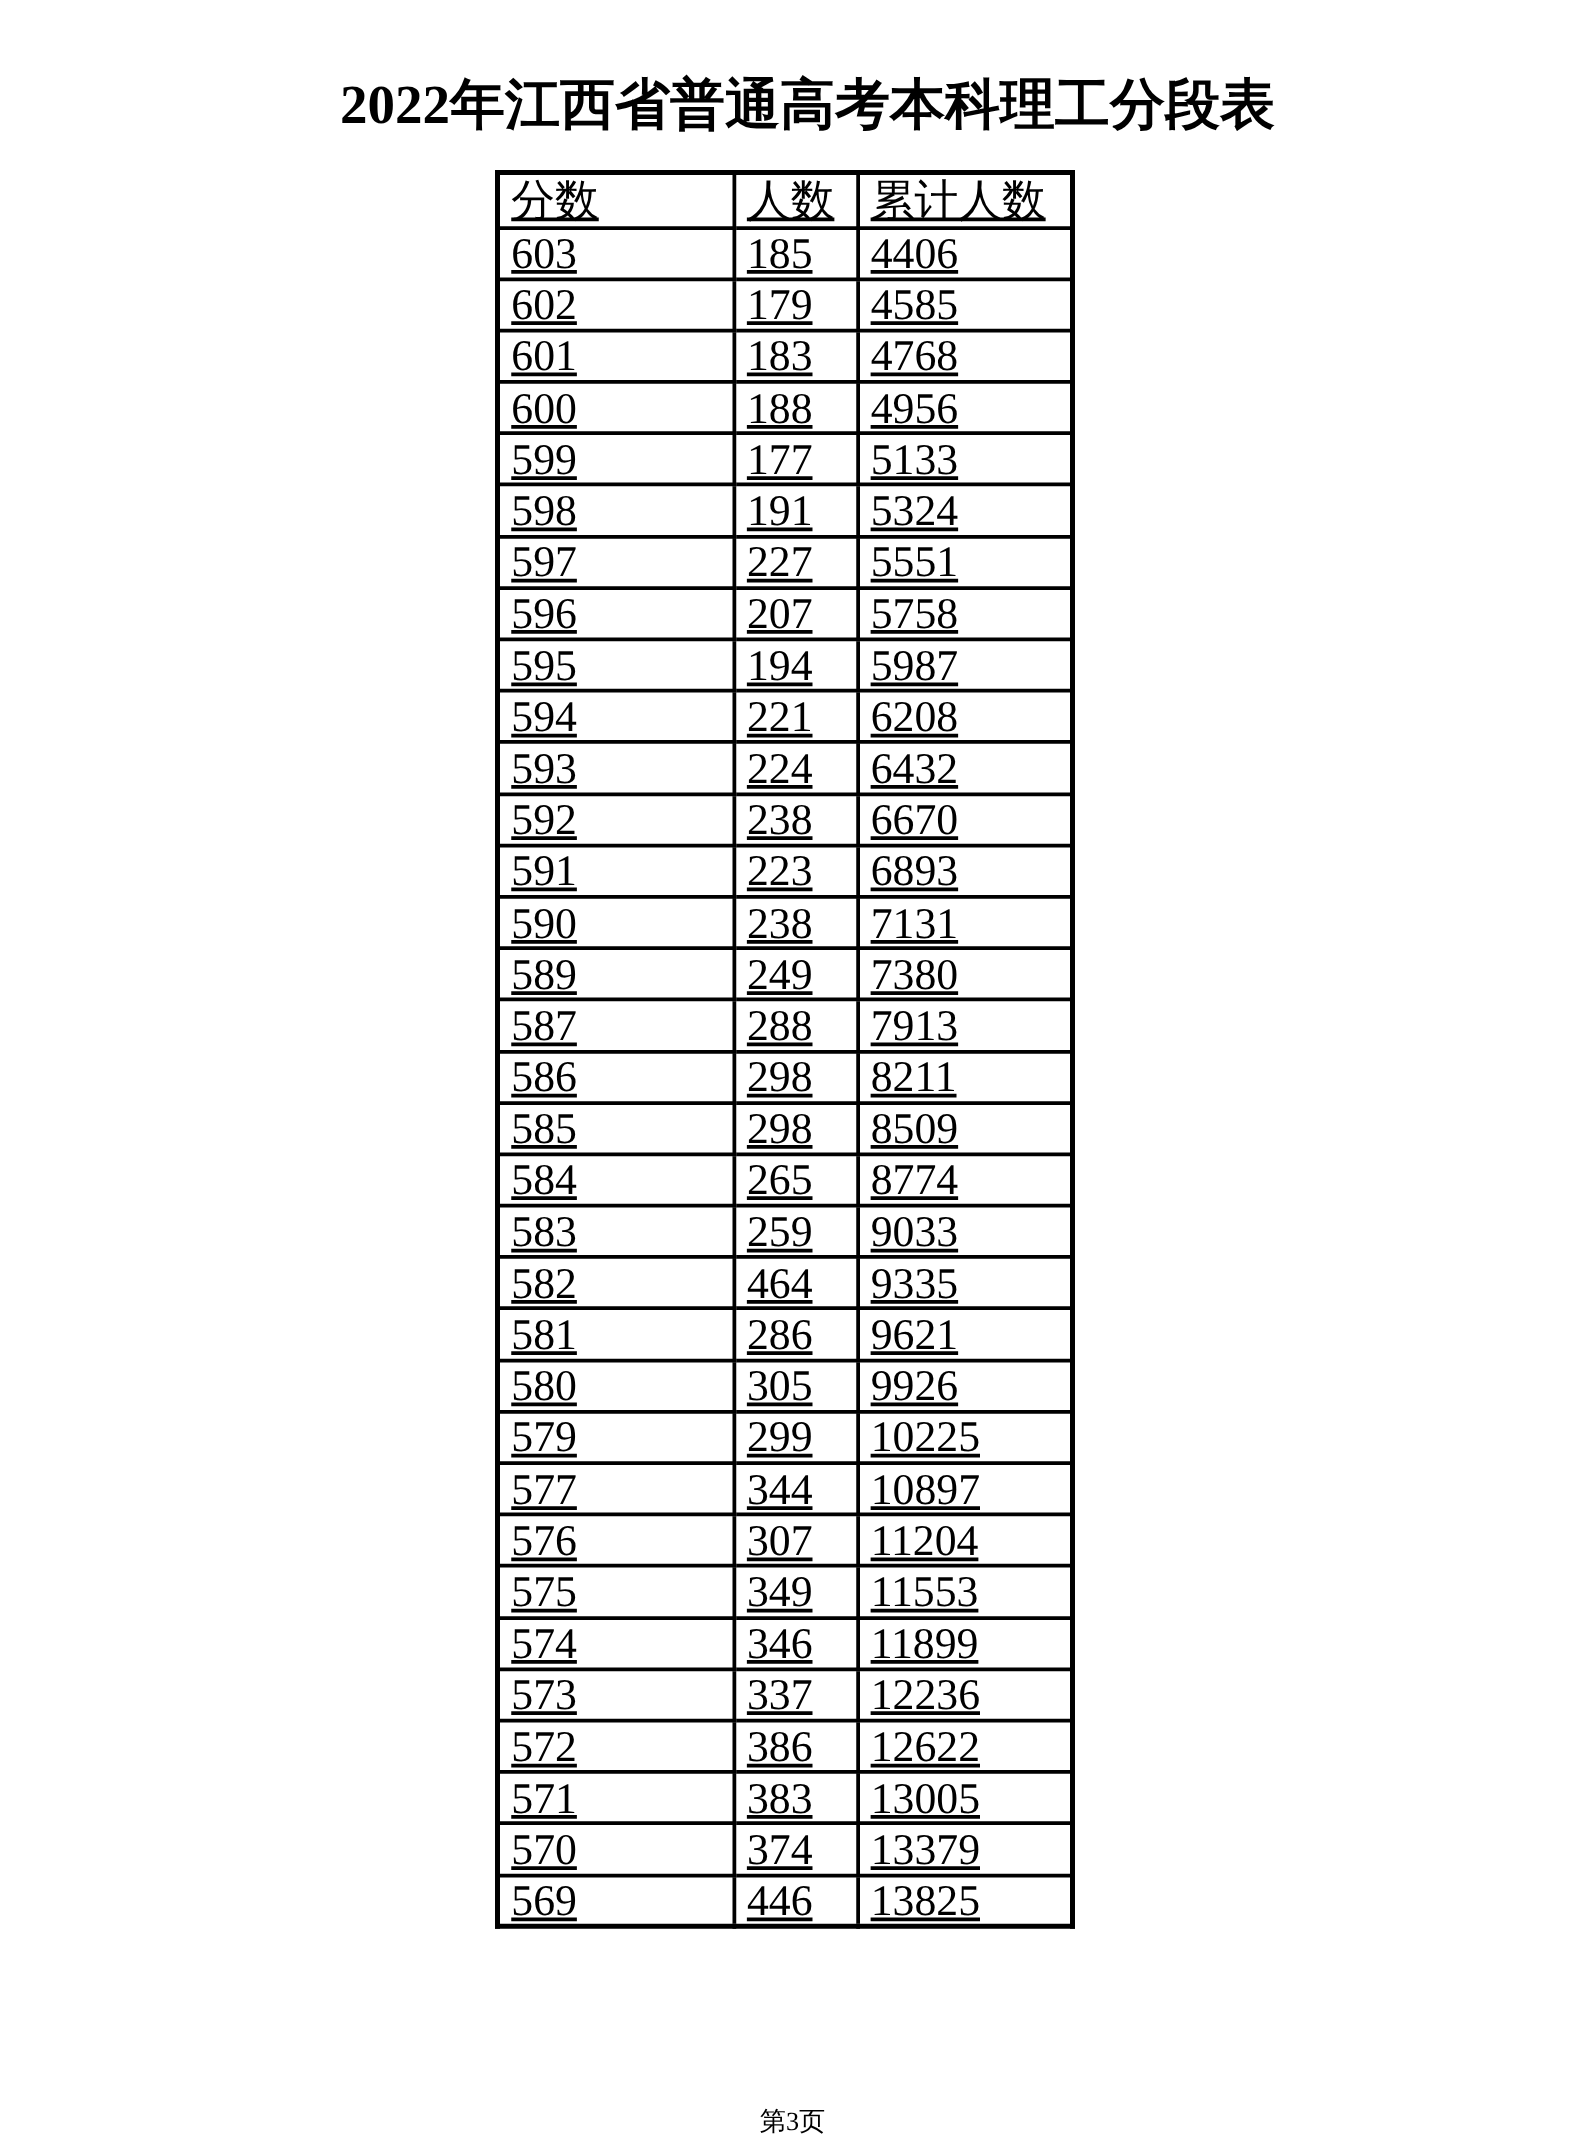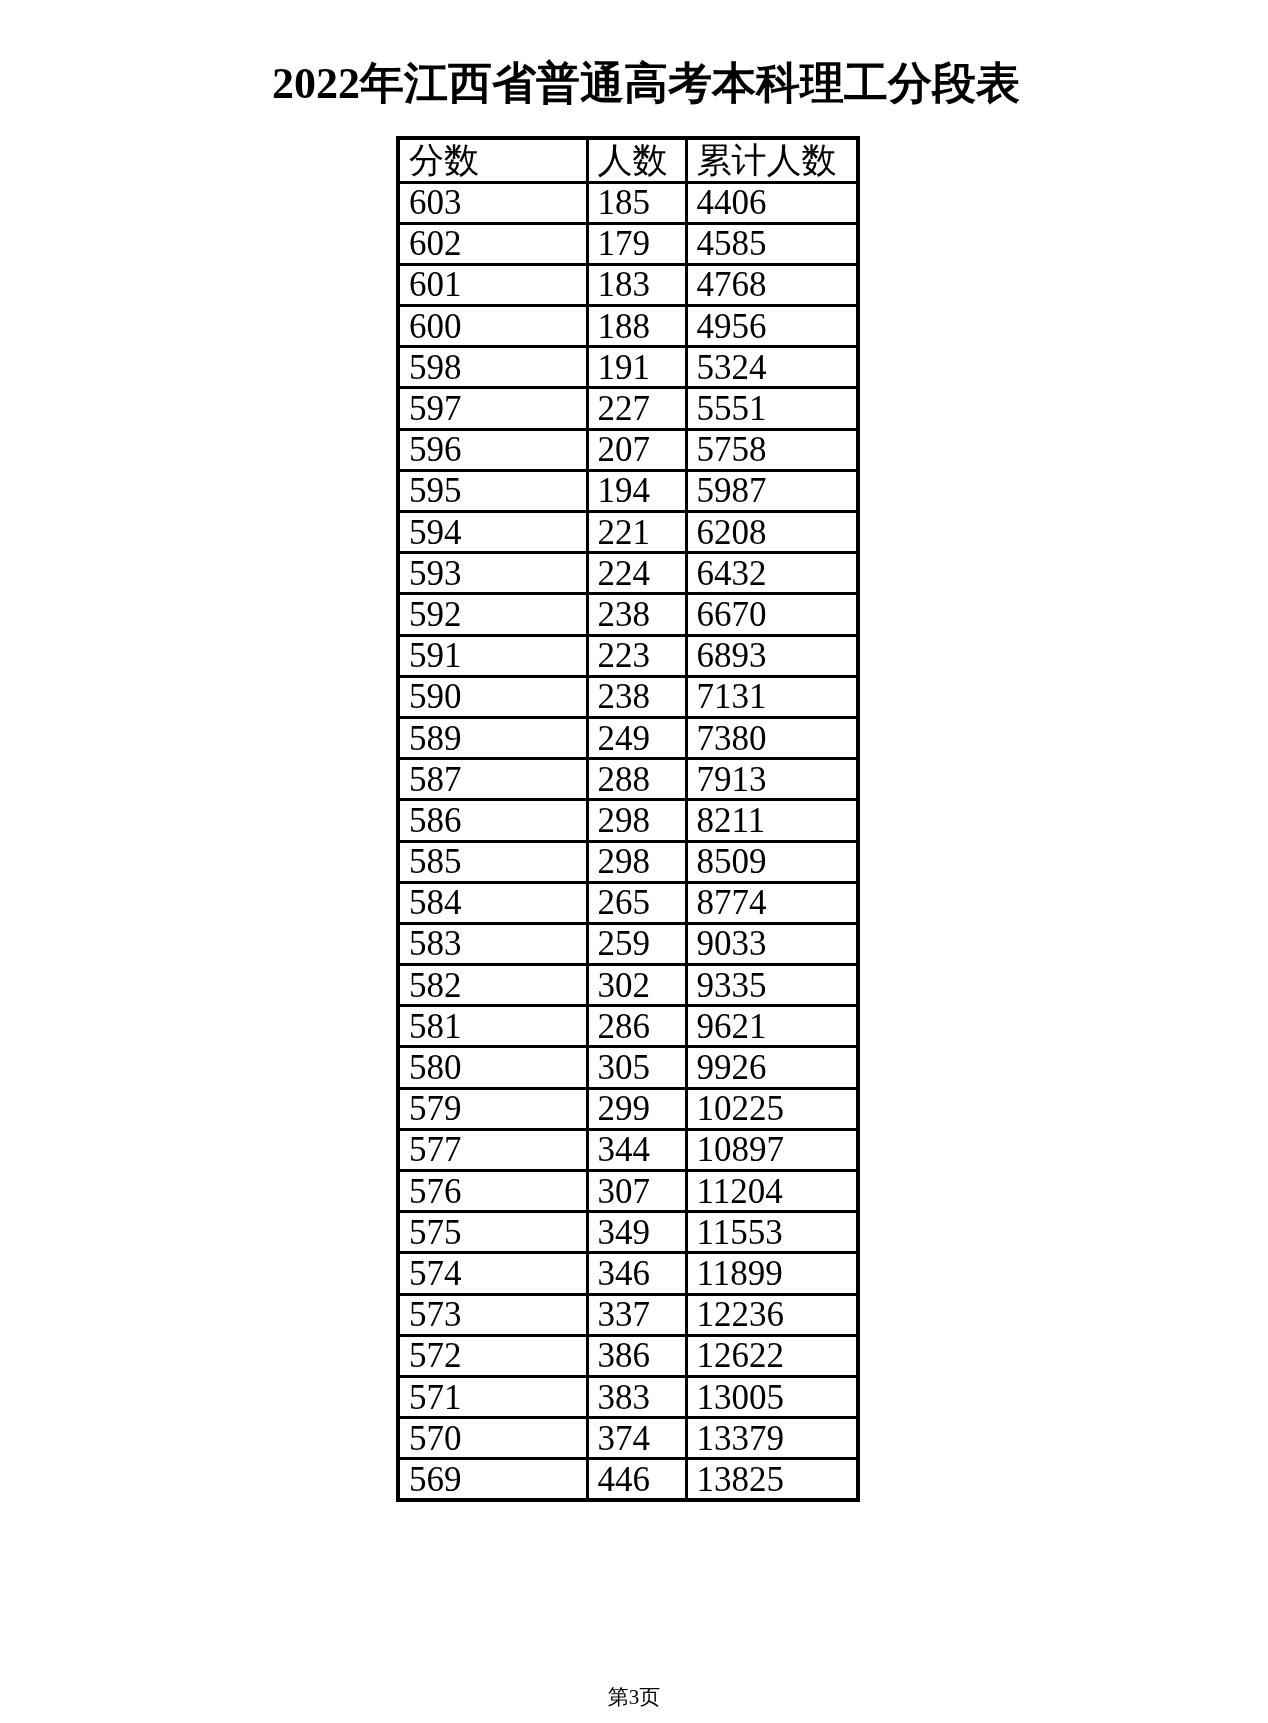--- a/index.html
+++ b/index.html
@@ -35,20 +35,21 @@
     padding-left: 12px;
   }
   table.score-table {
     position: absolute;
     left: 396px;
     top: 136px;
     width: 460px;
     border-collapse: collapse;
     table-layout: fixed;
     border: 4px solid #000000;
+    text-decoration: underline;
   }
   table.score-table th,
   table.score-table td {
     border: 3px solid #000000;
     padding: 0 0 0 9px;
     text-align: left;
     vertical-align: middle;
     font-size: 35px;
     line-height: 1;
     font-weight: 400;
@@ -106,20 +107,25 @@
           <td>601</td>
           <td>183</td>
           <td>4768</td>
         </tr>
         <tr>
           <td>600</td>
           <td>188</td>
           <td>4956</td>
         </tr>
         <tr>
+          <td>599</td>
+          <td>177</td>
+          <td>5133</td>
+        </tr>
+        <tr>
           <td>598</td>
           <td>191</td>
           <td>5324</td>
         </tr>
         <tr>
           <td>597</td>
           <td>227</td>
           <td>5551</td>
         </tr>
         <tr>
@@ -182,21 +188,21 @@
           <td>265</td>
           <td>8774</td>
         </tr>
         <tr>
           <td>583</td>
           <td>259</td>
           <td>9033</td>
         </tr>
         <tr>
           <td>582</td>
-          <td>302</td>
+          <td>464</td>
           <td>9335</td>
         </tr>
         <tr>
           <td>581</td>
           <td>286</td>
           <td>9621</td>
         </tr>
         <tr>
           <td>580</td>
           <td>305</td>

